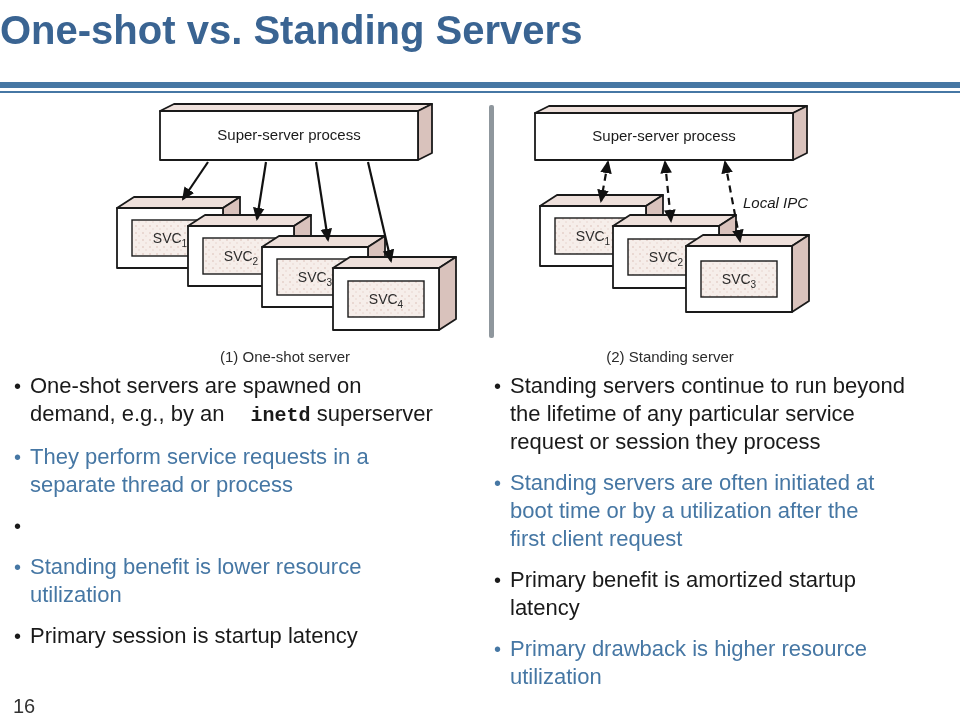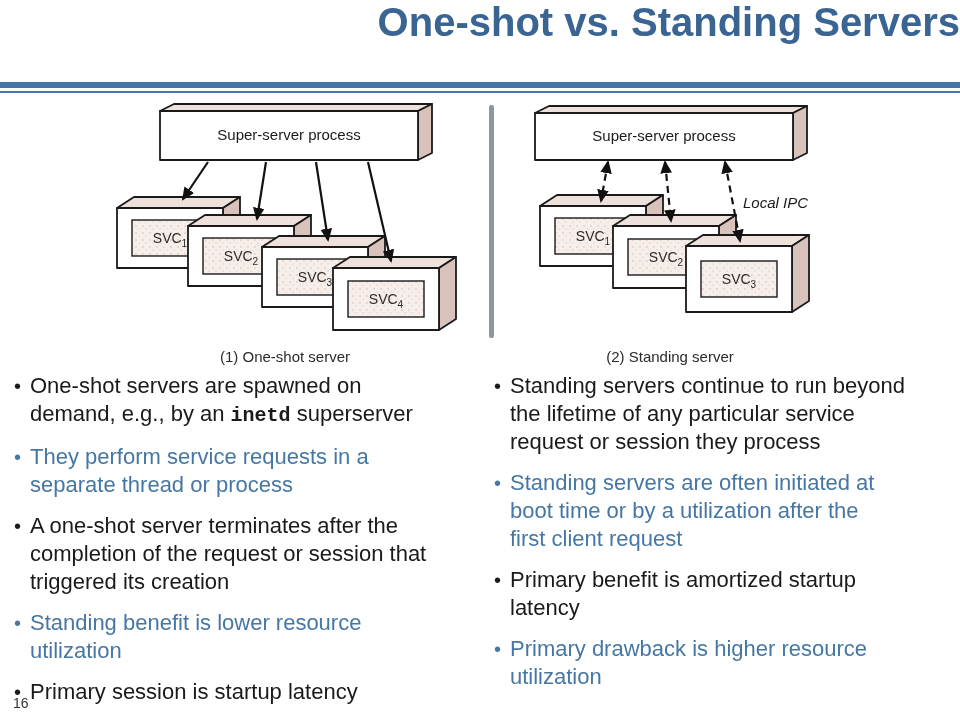--- a/index.html
+++ b/index.html
@@ -1,19 +1,19 @@
 <!DOCTYPE html>
 <html style="--title_blue: #3a6492; --accent_blue: #4677a4; --text_black: #1a1a1a; --divider_gray: #8f979d; --box_top_pink: #eee0db; --box_side_pink: #d9c2bc;"><head>
 <meta charset="utf-8">
 <style>
   html,body{margin:0;padding:0;background:#ffffff;}
   .slide{position:relative;width:960px;height:720px;background:#ffffff;overflow:hidden;
          font-family:"Liberation Sans",sans-serif;}
 
-  .title{position:absolute;left:0;top:0;width:960px;text-align:right;
+  .title{position:absolute;left:0;top:8px;width:960px;text-align:left;
          font-size:40px;font-weight:bold;color:var(--title_blue);letter-spacing:0px;}
 
   .sep-thick{position:absolute;left:0;top:82px;width:960px;height:6px;background:var(--accent_blue);}
   .sep-thin{position:absolute;left:0;top:91px;width:960px;height:2px;background:var(--accent_blue);}
 
   .diagram{position:absolute;top:98px;}
   #diagram-left{left:85px;}
   #diagram-right{left:498px;}
 
   .divider{position:absolute;left:489px;top:105px;width:5px;height:233px;
@@ -35,23 +35,23 @@
 
   
   .col{position:absolute;top:372px;}
   .col-left{left:14px;width:452px;}
   .col-right{left:494px;width:458px;}
   .bullet{display:flex;margin-bottom:13px;font-size:22px;line-height:28px;}
   .dot{flex:0 0 16px;text-align:left;font-size:20px;}
   .btext{margin:0;white-space:pre-wrap;}
   .bullet.black, .bullet.black .btext{color:var(--text_black);}
   .bullet.blue, .bullet.blue .btext{color:var(--accent_blue);}
-  .mono{font-family:"Liberation Mono",monospace;font-weight:bold;font-size:20px;}
-
-  .page-number{position:absolute;left:13px;top:695px;font-size:14px;color:#333333;}
+  .mono{font-family:"Liberation Mono",monospace;font-weight:bold;font-size:20px;margin-left:20px;}
+
+  .page-number{position:absolute;left:13px;top:695px;font-size:20px;color:#333333;}
 </style>
 </head>
 <body>
 
 <div class="slide">
 
   <div class="title">One-shot vs. Standing Servers</div>
   <div class="sep-thick"></div>
   <div class="sep-thin"></div>
 
@@ -183,23 +183,20 @@
       <p class="btext"><span>One-shot servers are spawned on
 demand, e.g., by an </span><span class="mono">inetd</span><span> superserver</span></p>
     </div>
     <div class="bullet blue">
       <span class="dot">•</span>
       <p class="btext"><span>They perform service requests in a
 separate thread or process</span></p>
     </div>
     <div class="bullet black">
       <span class="dot">•</span>
-      <p class="btext"><span>A one-shot server terminates after the
-completion of the request or session that
-triggered its creation</span></p>
     </div>
     <div class="bullet blue">
       <span class="dot">•</span>
       <p class="btext"><span>Standing benefit is lower resource
 utilization</span></p>
     </div>
     <div class="bullet black">
       <span class="dot">•</span>
       <p class="btext"><span>Primary session is startup latency</span></p>
     </div>

